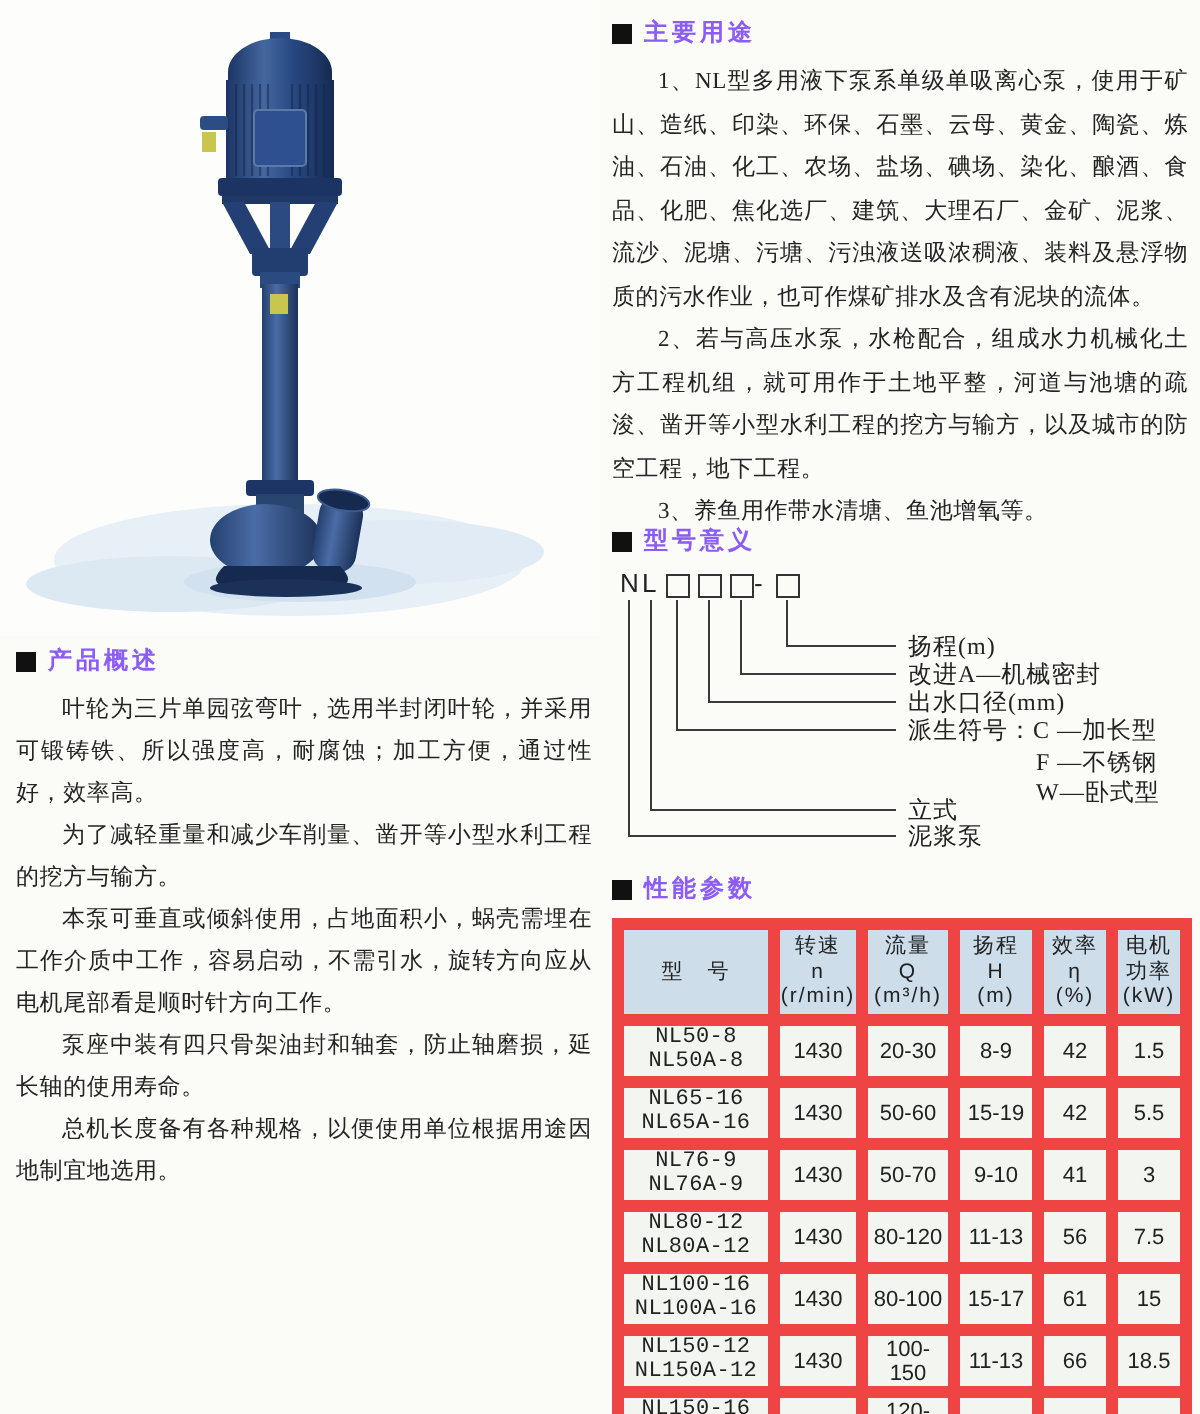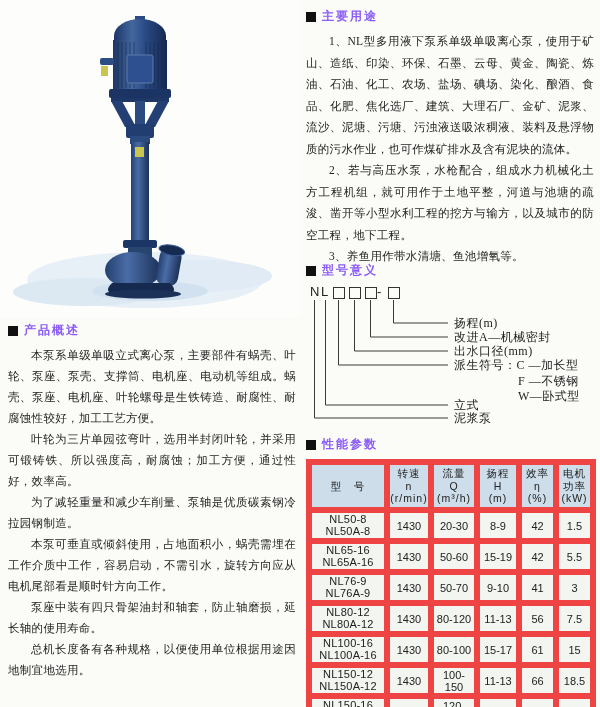--- a/index.html
+++ b/index.html
@@ -41,21 +41,21 @@
     border-collapse:collapse;width:284px;table-layout:fixed;
     font-family:"Liberation Sans", sans-serif;
     background:#f3f5f1;border:1.5px solid #3d3d3d;
   }
   table.perf-t th,table.perf-t td{border:6px solid #ef4444;padding:0;text-align:center;color:#222;}
   table.perf-t th{
     background:#cdddea;font-weight:normal;font-size:10.5px;line-height:12.5px;
     white-space:pre-line;height:42px;letter-spacing:1px;
   }
   table.perf-t td{font-size:11px;height:25px;}
-  td.model-cell{text-align:left;padding-left:5px;font-size:10.5px;line-height:11.5px;letter-spacing:.2px;}
+  td.model-cell{text-align:left;padding-left:5px;font-size:10.5px;line-height:11.5px;letter-spacing:.2px;font-family:Liberation Mono, monospace;}
   col.c-model{width:78px;}col.c-n{width:44px;}col.c-q{width:46px;}
   col.c-h{width:42px;}col.c-eta{width:37px;}col.c-kw{width:37px;}
 </style>
 </head>
 <body>
 
 <div class="page">
 
   <div class="photo">
     <svg viewBox="0 0 300 318" width="300" height="318">
@@ -282,21 +282,20 @@
           </tr>
         </tbody>
     </table>
   </div>
 
   <div class="overview">
     <h2 class="sec-title">
       <span class="bullet"></span>
       <span>产品概述</span>
     </h2>
-    <p class="body-par">本泵系单级单吸立式离心泵，主要部件有蜗壳、叶轮、泵座、泵壳、支撑筒、电机座、电动机等组成。蜗壳、泵座、电机座、叶轮螺母是生铁铸造、耐腐性、耐腐蚀性较好，加工工艺方便。</p>
     <p class="body-par">叶轮为三片单园弦弯叶，选用半封闭叶轮，并采用可锻铸铁、所以强度高，耐腐蚀；加工方便，通过性好，效率高。</p>
-    <p class="body-par">为了减轻重量和减少车削量、泵轴是优质碳素钢冷拉园钢制造。</p>
+    <p class="body-par">为了减轻重量和减少车削量、凿开等小型水利工程的挖方与输方。</p>
     <p class="body-par">本泵可垂直或倾斜使用，占地面积小，蜗壳需埋在工作介质中工作，容易启动，不需引水，旋转方向应从电机尾部看是顺时针方向工作。</p>
     <p class="body-par">泵座中装有四只骨架油封和轴套，防止轴磨损，延长轴的使用寿命。</p>
     <p class="body-par">总机长度备有各种规格，以便使用单位根据用途因地制宜地选用。</p>
   </div>
 
 </div>
 
 </body></html>

